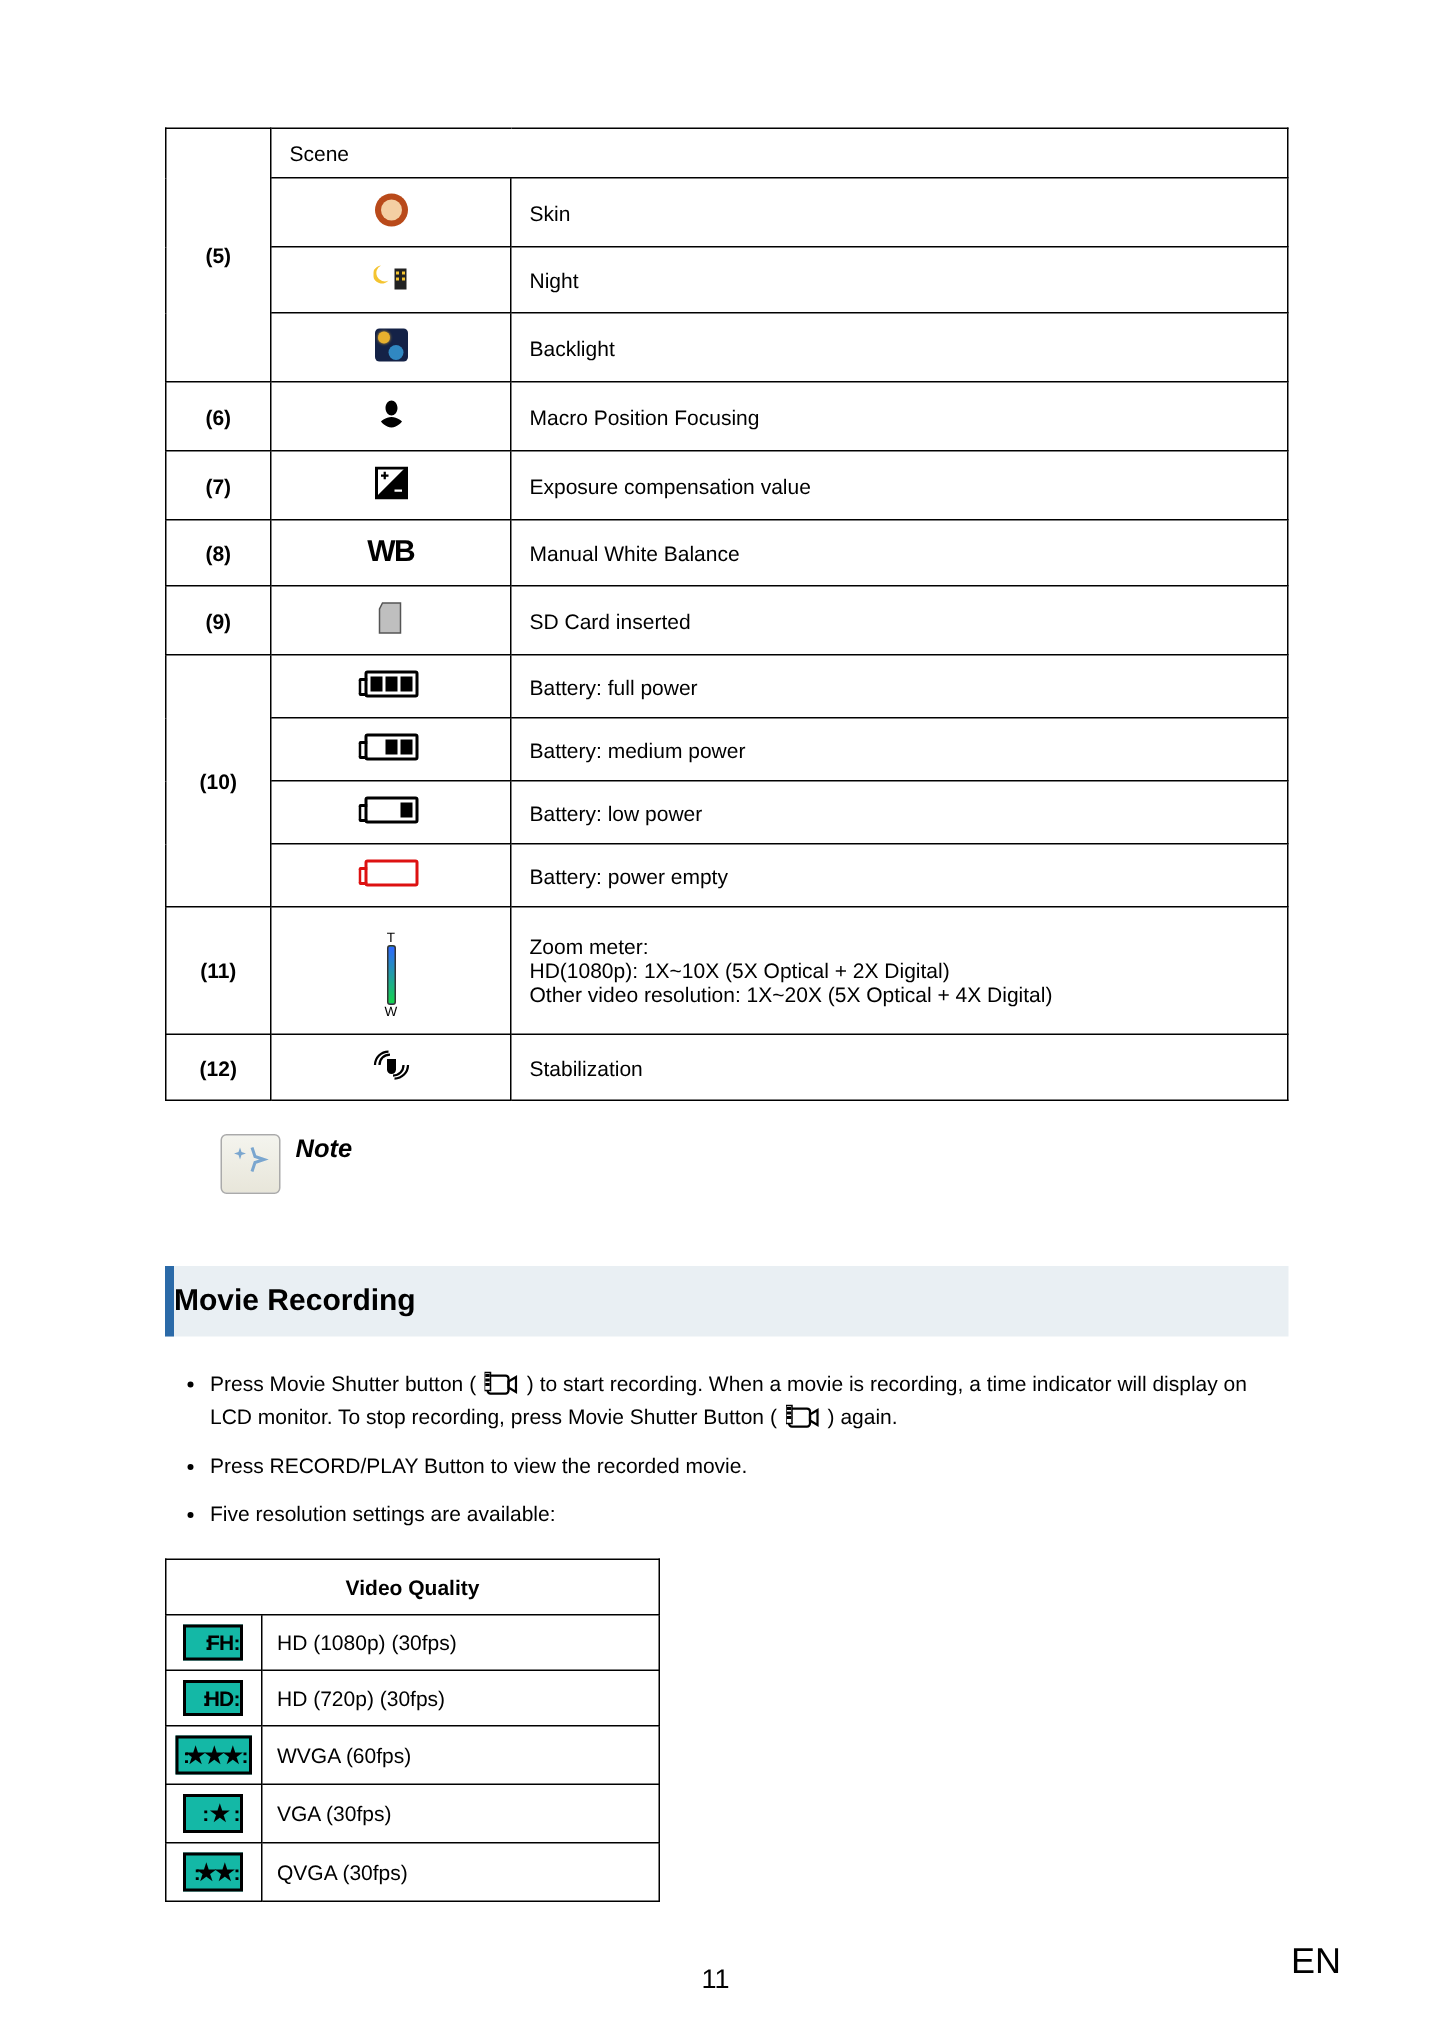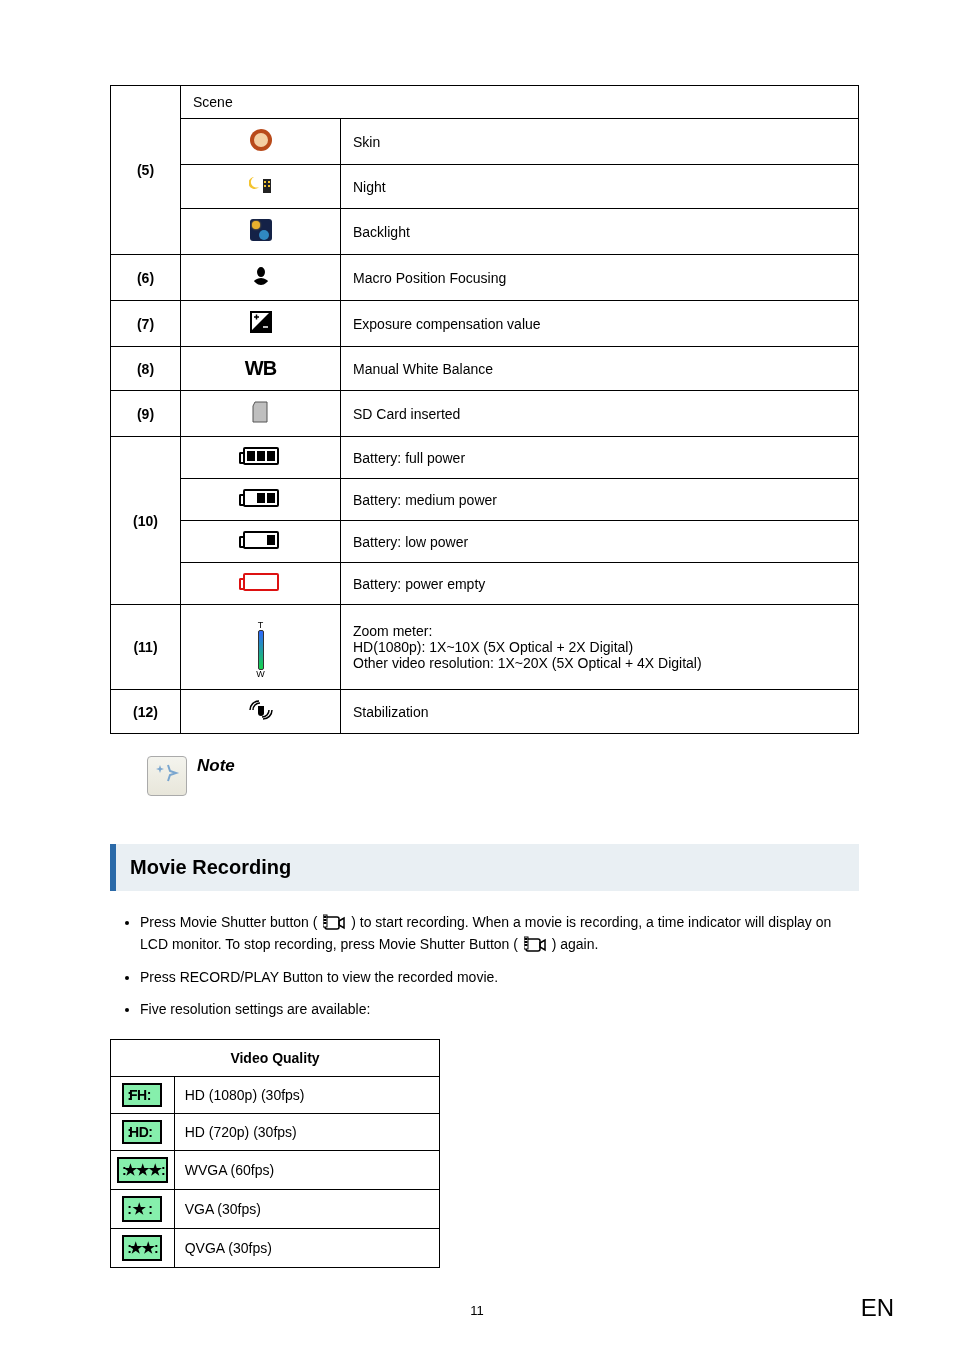--- a/index.html
+++ b/index.html
@@ -21,33 +21,33 @@
 
     .note-block { margin-top: 22px; display: flex; align-items: flex-start; padding-left: 37px; }
     .note-icon { width: 40px; height: 40px; margin-right: 10px; border: 1px solid #aaa; border-radius: 4px; display:flex; align-items:center; justify-content:center; background: linear-gradient(#f4f4ee,#e8e6da); }
     .note-title { font-weight: bold; font-style: italic; font-size: 17px; margin-bottom: 4px; }
     .note-text { font-size: 14px; }
 
     .section-band {
       margin-top: 48px;
       background: #e9eff3;
       border-left: 6px solid #2b6aa8;
-      padding: 12px 14px;
+      padding: 12px 0;
       font-size: 20px;
       font-weight: bold;
     }
     ul.bullets { list-style: disc; margin-top: 20px; margin-left: 20px; padding-left: 10px; }
     ul.bullets li { margin-bottom: 10px; line-height: 1.6; }
 
     table.quality { width: 330px; margin-top: 18px; border-collapse: collapse; }
     table.quality th, table.quality td { border: 1px solid #000; padding: 10px 10px; vertical-align: middle; }
     table.quality th { text-align: center; font-weight: bold; }
     table.quality td.qicon { width: 54px; text-align: center; padding: 6px; }
 
-    .page-num { position: absolute; bottom: 32px; left: 50%; transform: translateX(-50%); font-size: 13px; }
+    .page-num { position: absolute; bottom: 20px; left: 50%; transform: translateX(-50%); font-size: 18px; }
     .page-en { position: absolute; bottom: 28px; right: 60px; font-size: 24px; }
 
     
     .ico { display: inline-flex; align-items: center; justify-content: center; }
     .ico-skin { width: 22px; height: 22px; background: #b94a1a; border-radius: 50%; position: relative; }
     .ico-skin::after { content: ""; position: absolute; width: 14px; height: 14px; background: #f4cfa3; border-radius: 50%; top: 4px; left: 4px; }
     .ico-night svg { display:block; }
     .ico-backlight { width: 22px; height: 22px; background: #142247; border-radius: 3px; position: relative; }
     .ico-backlight::before { content: ""; position: absolute; width: 8px; height: 8px; background: #e8b12e; border-radius: 50%; top: 2px; left: 2px; box-shadow: 0 0 2px #e8b12e; }
     .ico-backlight::after { content: ""; position: absolute; width: 10px; height: 10px; background: #3088c2; border-radius: 50%; bottom: 1px; right: 3px; }
@@ -59,21 +59,21 @@
     .batt::before { content:""; position:absolute; left:-6px; top:3px; width:4px; height:8px; border:2px solid #000; border-right:none; border-radius:2px 0 0 2px; }
     .batt .cell { position:absolute; top:2px; bottom:2px; width:8px; background:#000; }
     .batt .c1{ right:2px;} .batt .c2{ right:12px;} .batt .c3{ right:22px;}
     .batt.empty { border-color:#d11; }
     .batt.empty::before { border-color:#d11; }
 
     .zoom-meter { display:inline-flex; flex-direction:column; align-items:center; line-height:0.8; }
     .zoom-bar { width:6px; height:40px; background: linear-gradient(#2e67ff, #15d44b); border:1px solid #333; border-radius:2px; }
     .zoom-t, .zoom-w { font-size:9px; line-height:1; }
 
-    .qbadge { display:inline-block; border:2px solid #000; padding:2px 3px; font-weight:900; font-family: Arial Black, Arial; font-size:14px; min-width:40px; text-align:left; letter-spacing:-0.5px; background:#86efac; }
+    .qbadge { display:inline-block; border:2px solid #000; padding:2px 3px; font-weight:900; font-family: Arial Black, Arial; font-size:14px; min-width:40px; text-align:right; letter-spacing:-0.5px; background:#14b8a6; }
     .qbadge .dots { font-weight:900; letter-spacing:-3px; font-size:14px; }
     .qstars { font-size: 15px; letter-spacing:-1px; }
 
     .shutter-inline { display:inline-block; vertical-align:-4px; margin:0 2px; }
     .note-sparkle svg { display:block; }
   </style>
 </head>
 <body>
 
 <table class="indicators">

